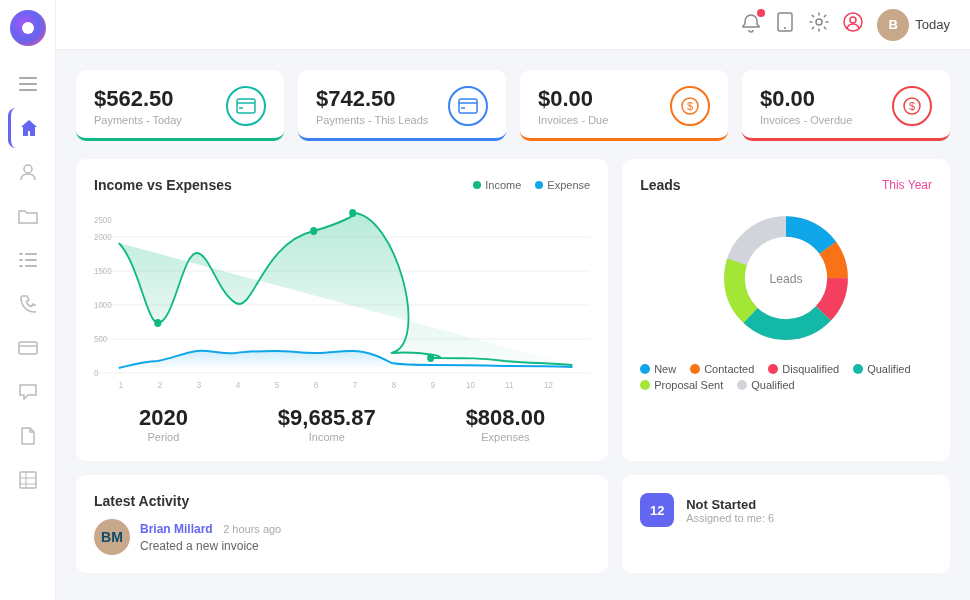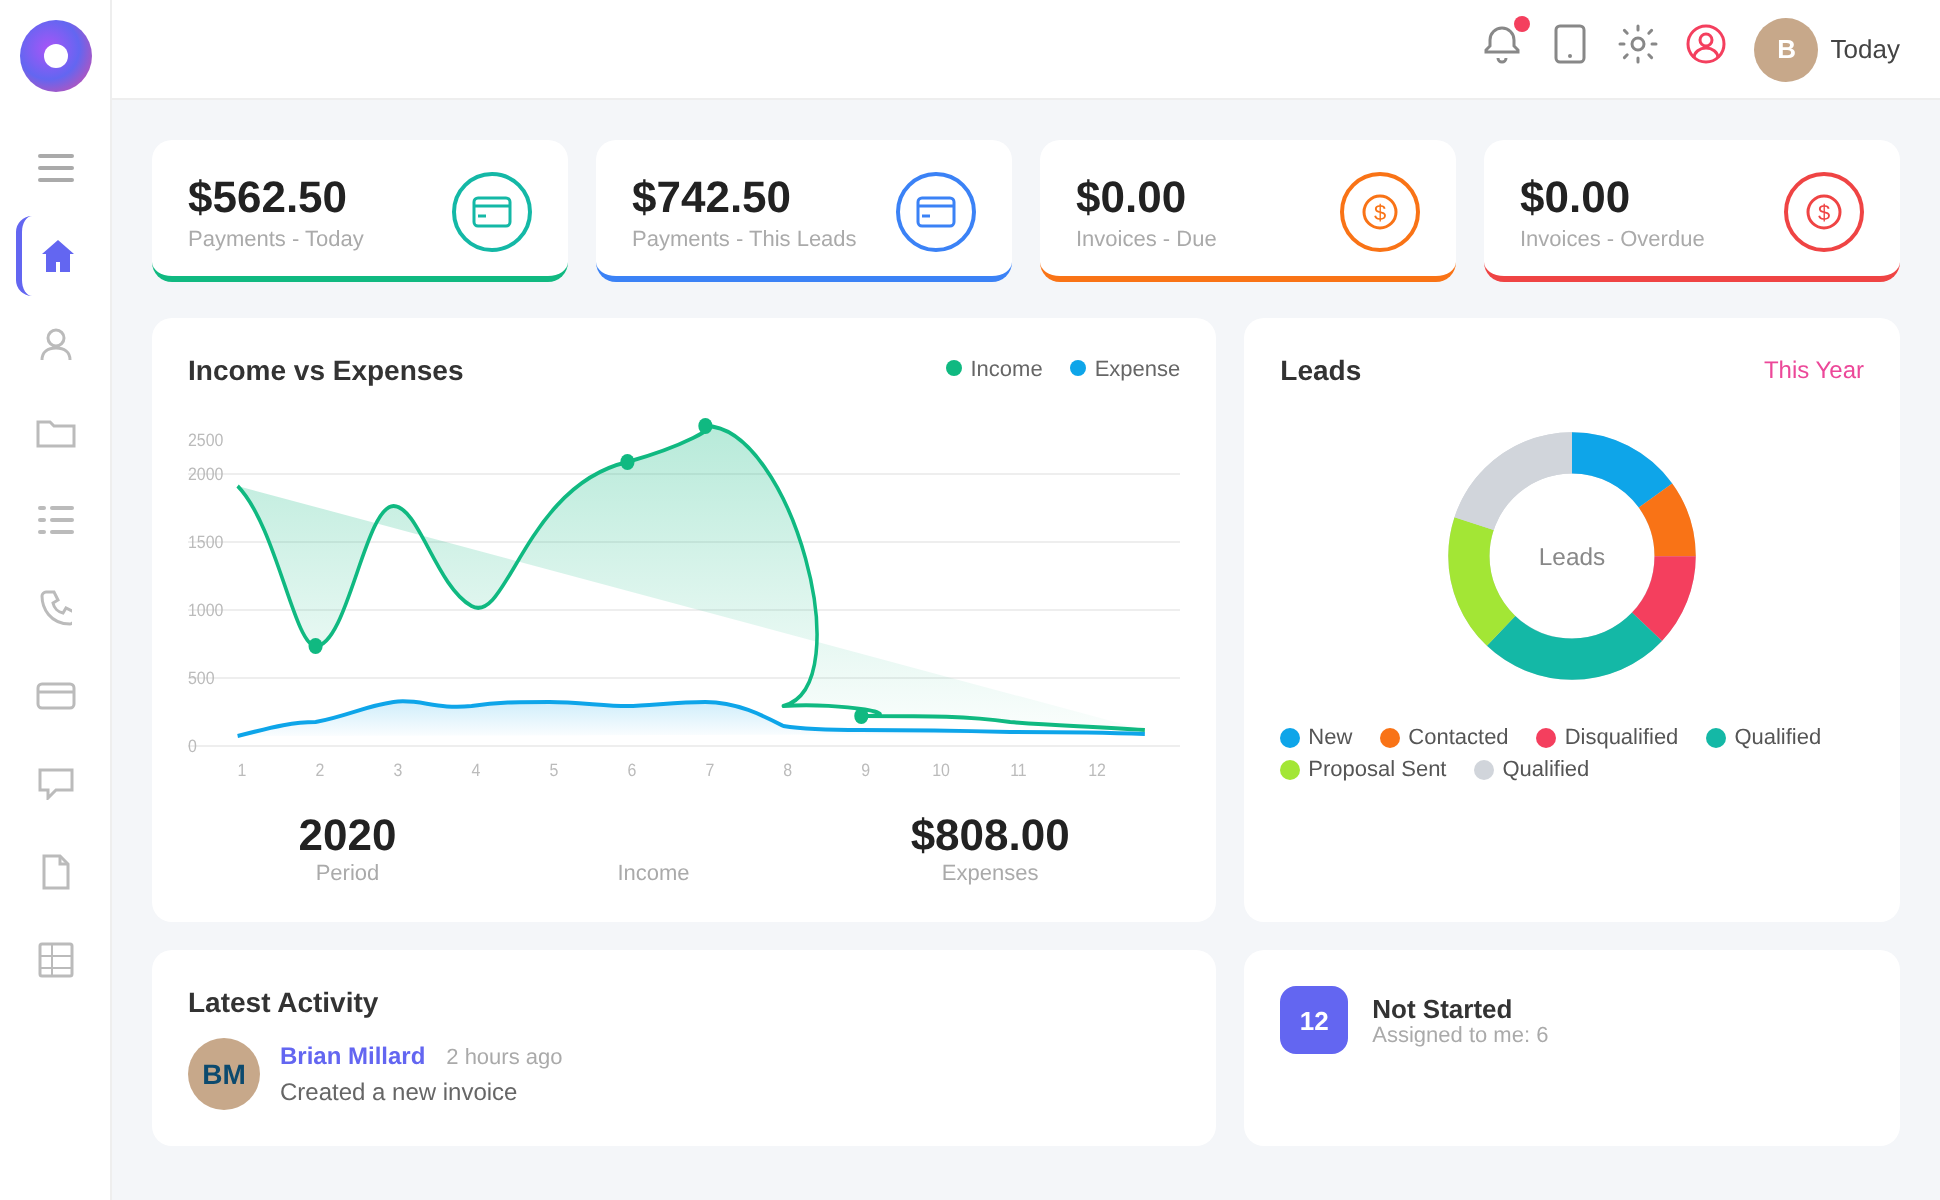--- a/index.html
+++ b/index.html
@@ -351,20 +351,21 @@
             <circle cx="292" cy="10" r="4" fill="#10b981"></circle>
             <circle cx="380" cy="155" r="4" fill="#10b981"></circle>
           </svg>
         </div>
         <div class="chart-stats">
           <div class="chart-stat">
             <div class="val">2020</div>
             <div class="lbl">Period</div>
           </div>
           <div class="chart-stat">
+            <div class="val">$9,685.87</div>
             <div class="lbl">Income</div>
           </div>
           <div class="chart-stat">
             <div class="val">$808.00</div>
             <div class="lbl">Expenses</div>
           </div>
         </div>
       </div>
 
       <div class="leads-panel">

